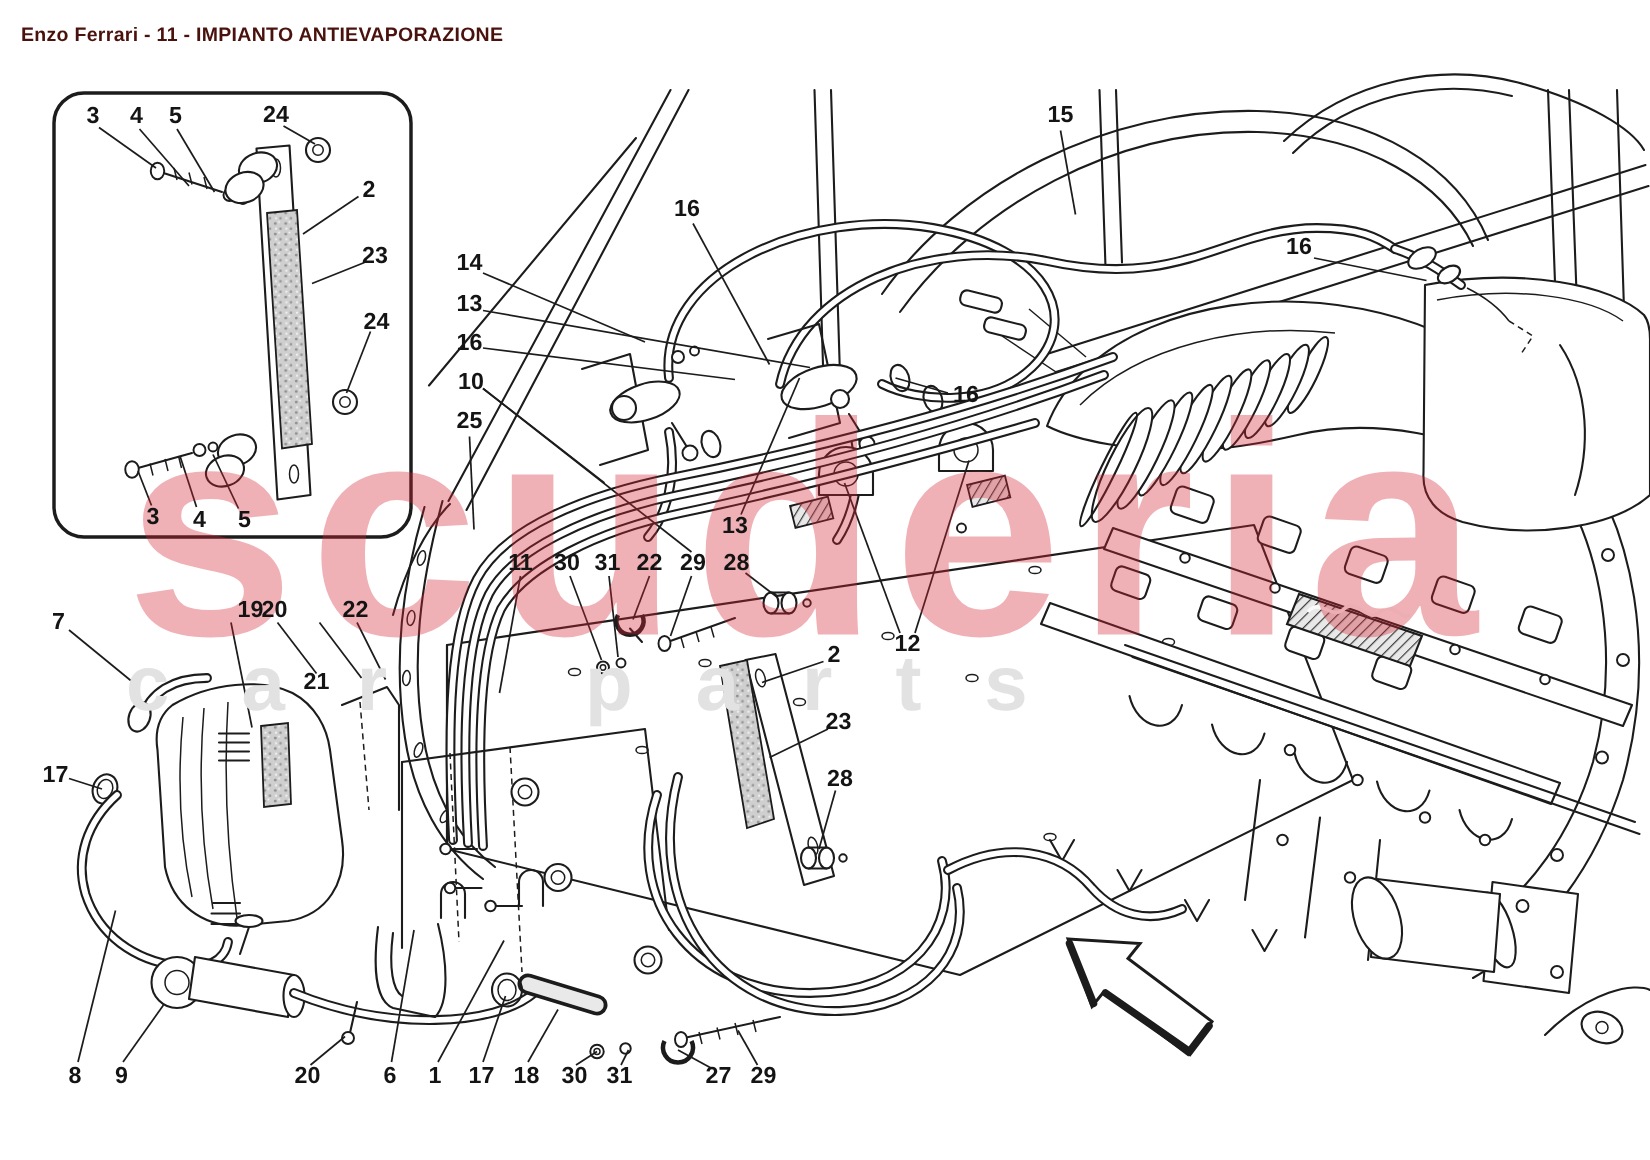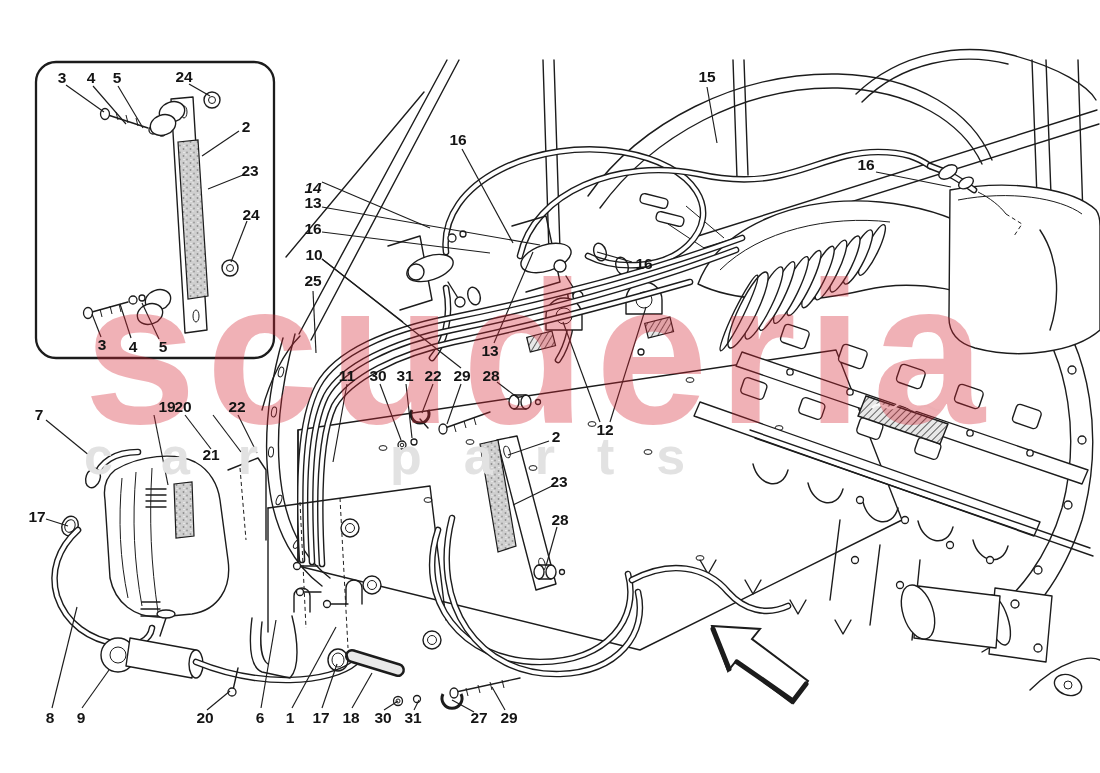--- a/index.html
+++ b/index.html
@@ -415,33 +415,34 @@
       <polygon points="712,626 760,629 752,639 808,681 792,703 736,661 728,671" fill="#fff" stroke="#1c1c1c" stroke-width="2"></polygon>
       <path d="M713,629 L729,669" stroke="#1c1c1c" stroke-width="5" fill="none" stroke-linecap="round"></path>
       <path d="M737,662 L793,701 L806,684" stroke="#1c1c1c" stroke-width="5" fill="none" stroke-linecap="round"></path>
     </g>
   </svg>
 
   <div class="wm-big" id="wm-big" style="color: rgba(214, 40, 53, 0.36); margin-left: 36px;">scuderia</div>
   <div class="wm-small" id="wm-car" style="color: rgb(226, 226, 226);">car</div>
   <div class="wm-small" id="wm-parts" style="color: rgb(226, 226, 226);">parts</div>
 
+  <div id="page-title" style="color: rgb(74, 18, 13);">Enzo Ferrari - 11 - IMPIANTO ANTIEVAPORAZIONE</div>
 
   <div id="callouts">
       <span class="callout" style="left: 62px; top: 78px;">3</span>
       <span class="callout" style="left: 91px; top: 78px;">4</span>
       <span class="callout" style="left: 117px; top: 78px;">5</span>
       <span class="callout" style="left: 184px; top: 77px;">24</span>
       <span class="callout" style="left: 246px; top: 127px;">2</span>
       <span class="callout" style="left: 250px; top: 171px;">23</span>
       <span class="callout" style="left: 251px; top: 215px;">24</span>
       <span class="callout" style="left: 102px; top: 345px;">3</span>
       <span class="callout" style="left: 133px; top: 347px;">4</span>
       <span class="callout" style="left: 163px; top: 347px;">5</span>
-      <span class="callout" style="left: 313px; top: 188px; font-style: italic;">14</span>
+      <span class="callout" style="left: 313px; top: 176px;">14</span>
       <span class="callout" style="left: 313px; top: 203px;">13</span>
       <span class="callout" style="left: 313px; top: 229px;">16</span>
       <span class="callout" style="left: 314px; top: 255px;">10</span>
       <span class="callout" style="left: 313px; top: 281px;">25</span>
       <span class="callout" style="left: 458px; top: 140px;">16</span>
       <span class="callout" style="left: 707px; top: 77px;">15</span>
       <span class="callout" style="left: 866px; top: 165px;">16</span>
       <span class="callout" style="left: 644px; top: 264px;">16</span>
       <span class="callout" style="left: 490px; top: 351px;">13</span>
       <span class="callout" style="left: 605px; top: 430px;">12</span>

